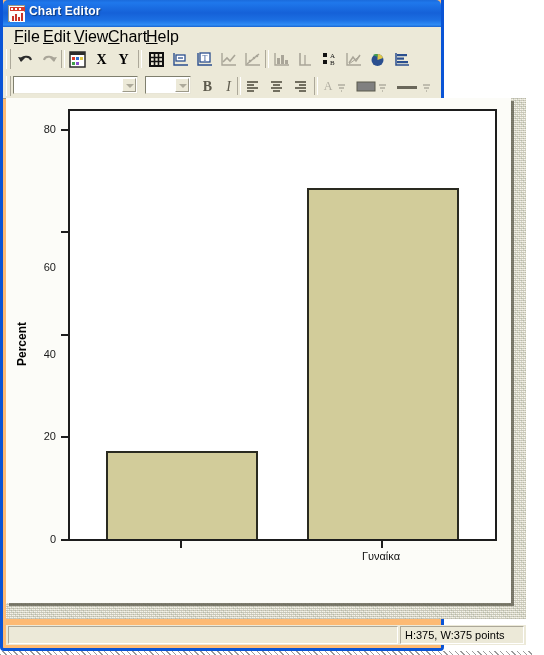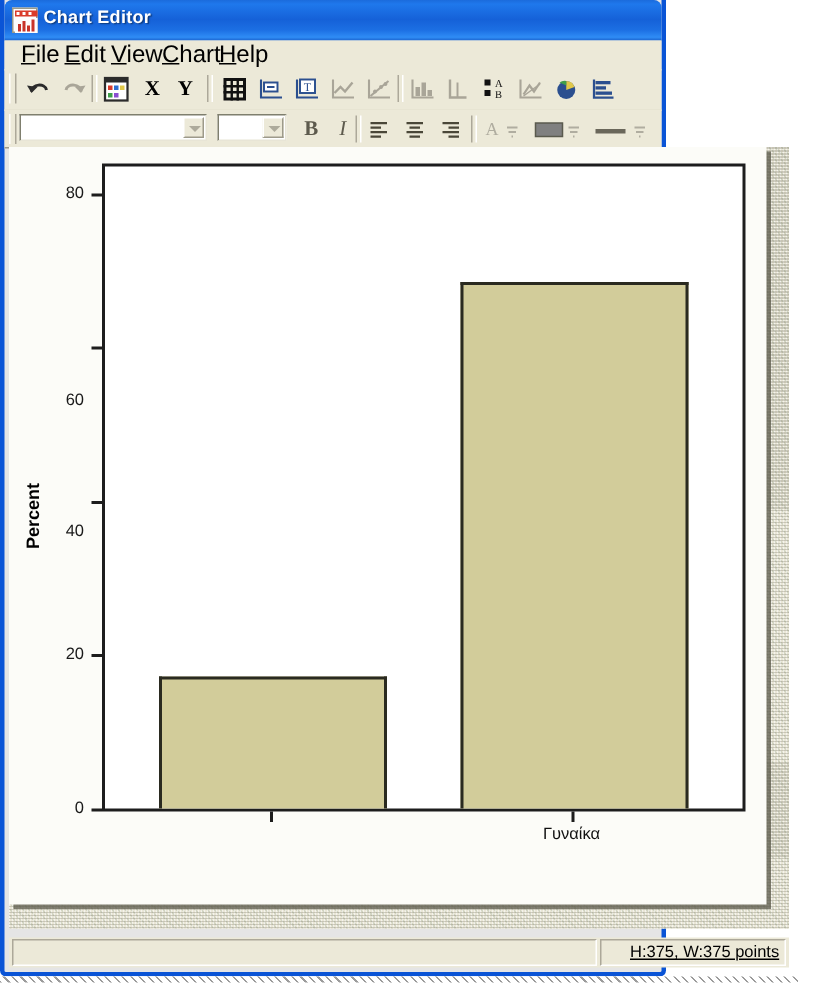--- a/index.html
+++ b/index.html
@@ -7,21 +7,21 @@
     width:544px;height:655px;overflow:hidden;
     background:#ffffff;
     font-family:"Liberation Sans","DejaVu Sans",sans-serif;
     -webkit-font-smoothing:none;
   }
 
   
   #window{
     position:absolute;left:0;top:0;width:444px;height:651px;
     border:3px solid #0a54d6;border-top:none;border-radius:0 0 4px 4px;
-    box-sizing:border-box;background:#e5e5e5;
+    box-sizing:border-box;background:#fdba74;
   }
   
   #titlebar{
     position:absolute;left:0;top:0;width:100%;height:27px;
     background:linear-gradient(180deg,#1b6bdc 0%,#1f78ec 10%,#1561d8 48%,#1c6fe3 74%,#2f8cf5 92%,#1a63cf 100%);
     border-radius:5px 5px 0 0;
     box-sizing:border-box;
     overflow:hidden;
   }
   #title-icon{
@@ -165,24 +165,23 @@
   }
   .sb-panel{
     position:absolute;top:1px;height:18px;box-sizing:border-box;
     background:#ece9d8;
     border-top:1px solid #aca899;border-left:1px solid #aca899;
     border-right:1px solid #ffffff;border-bottom:1px solid #ffffff;
   }
   #sb-left{left:2px;width:390px;}
   #sb-right{left:394px;width:124px;}
   #sb-right-text{
-    position:absolute;left:19px;top:2px;
+    position:absolute;left:4px;top:2px;
     font-size:11px;color:#000;font-family:"Liberation Sans",sans-serif;
     white-space:nowrap;
-    text-decoration:underline;
   }
   
   #desk-right{
     position:absolute;left:532px;top:0;width:12px;height:655px;background:#ffffff;
     border-left:1px solid #ffffff;
   }
   #desk-bottom{
     position:absolute;left:0;top:651px;width:532px;height:4px;
     background-color:#ffffff;
     background-image:repeating-linear-gradient(45deg,#9b9b9b 0 1px,#ffffff 1px 4px);

